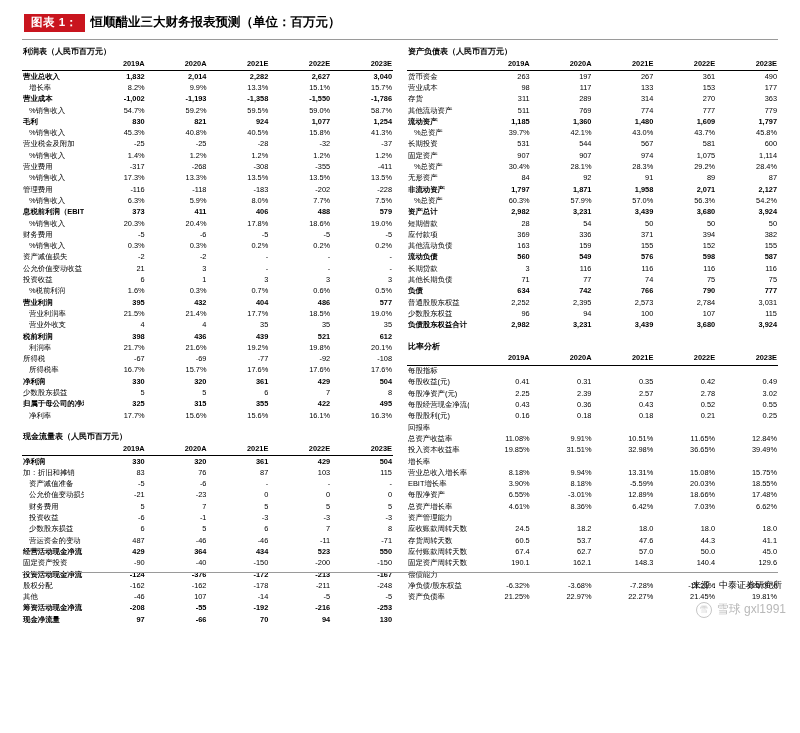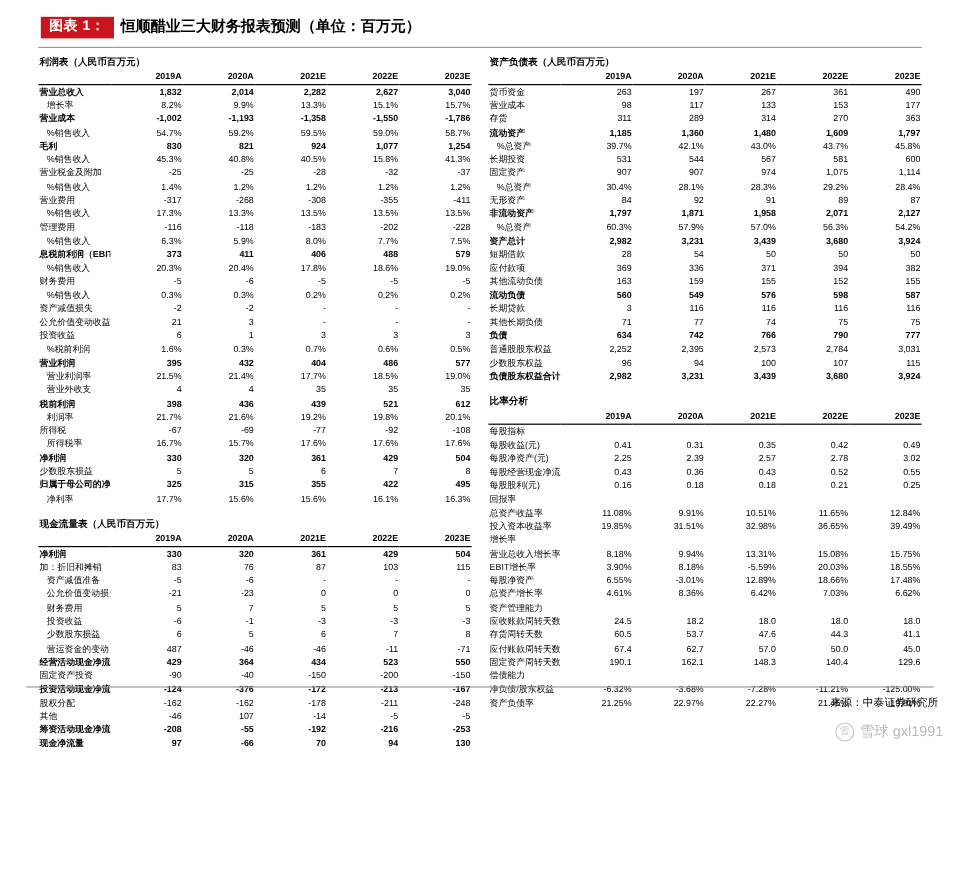--- a/index.html
+++ b/index.html
@@ -3,21 +3,21 @@
 <meta charset="utf-8">
 <style>
   html,body{margin:0;padding:0;}
   body{
     width:800px;height:733px;
     background:#ffffff;
     font-family:"Liberation Sans","DejaVu Sans",sans-serif;
     color:#000;
     overflow:hidden;
   }
-  .page{position:relative;width:800px;height:626px;box-sizing:border-box;padding:0 28px;border-radius:11px;}
+  .page{position:relative;width:800px;height:626px;box-sizing:border-box;padding:0 18px;border-radius:11px;}
   .title-bar{display:flex;align-items:center;gap:6px;padding-top:14px;padding-left:6px;}
   .title-tag{
     background:#c9151e;color:#fff;font-size:11.5px;font-weight:bold;
     padding:2px 7px 3px 7px;line-height:1.1;letter-spacing:.5px;
   }
   .title-text{font-size:12.5px;font-weight:bold;color:#000;}
   .rule{border-top:1px solid #9a9a9a;margin:7px 4px 0 4px;}
   .cols{display:flex;gap:14px;margin-top:6px;padding:0 4px;}
   .col{flex:1 1 0;min-width:0;}
   table{border-collapse:collapse;width:100%;table-layout:fixed;}
@@ -491,20 +491,28 @@
                 <td class="num">177</td>
               </tr>
               <tr class="row">
                 <td class="lbl">存货</td>
                 <td class="num">311</td>
                 <td class="num">289</td>
                 <td class="num">314</td>
                 <td class="num">270</td>
                 <td class="num">363</td>
               </tr>
+              <tr class="row">
+                <td class="lbl">其他流动资产</td>
+                <td class="num">511</td>
+                <td class="num">769</td>
+                <td class="num">774</td>
+                <td class="num">777</td>
+                <td class="num">779</td>
+              </tr>
               <tr class="row b">
                 <td class="lbl">流动资产</td>
                 <td class="num">1,185</td>
                 <td class="num">1,360</td>
                 <td class="num">1,480</td>
                 <td class="num">1,609</td>
                 <td class="num">1,797</td>
               </tr>
               <tr class="row ind1">
                 <td class="lbl">%总资产</td>

